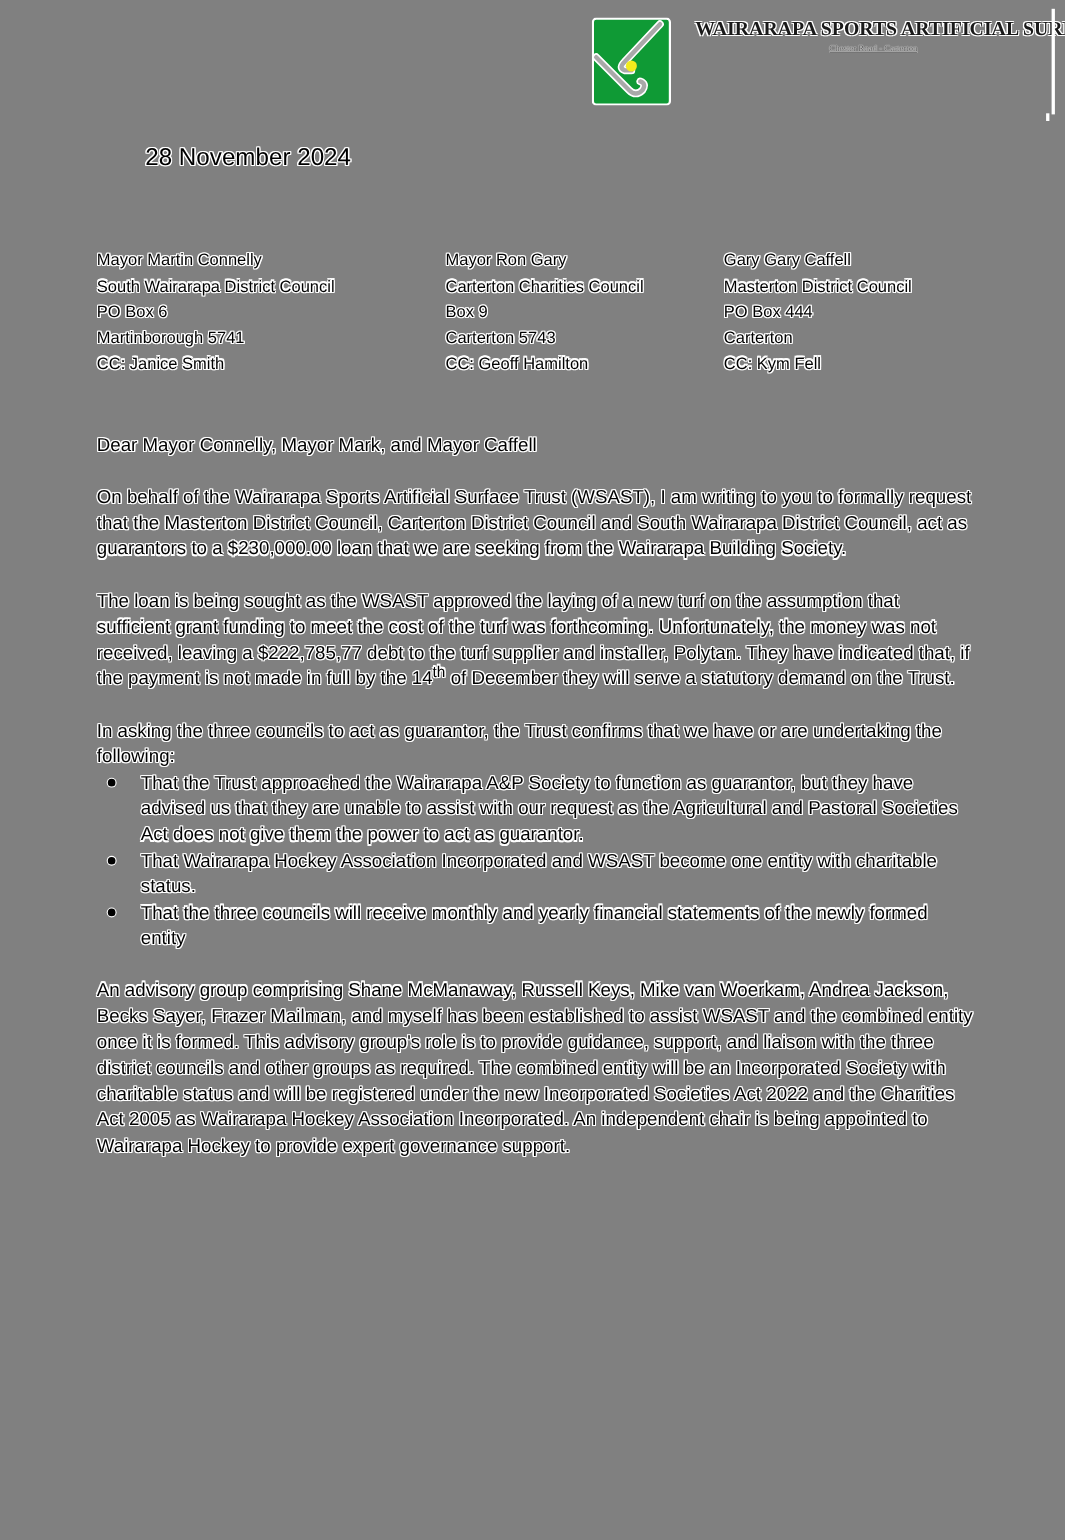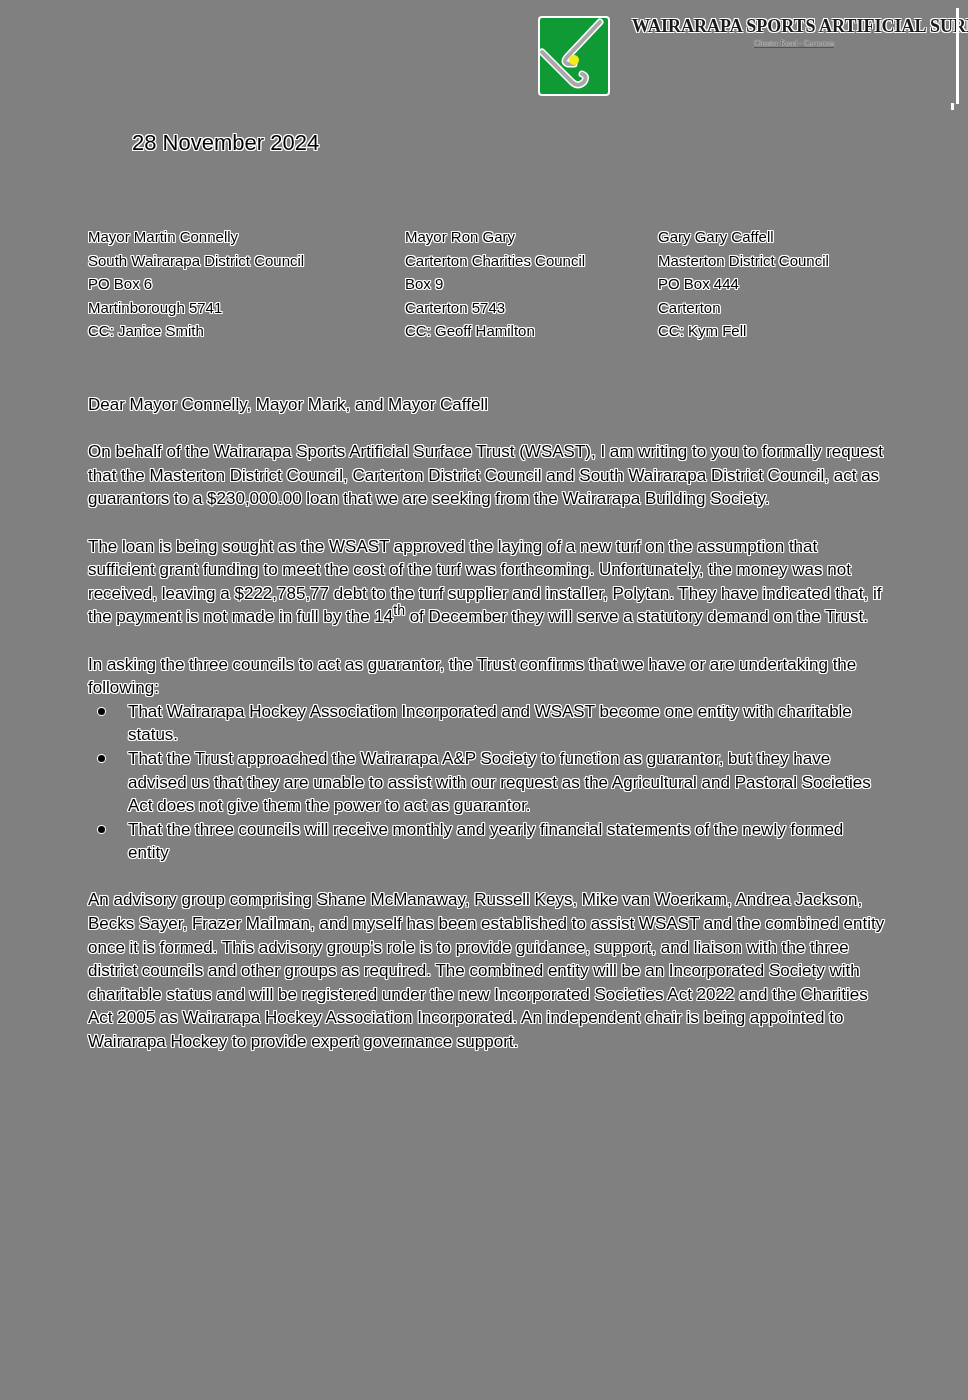--- a/index.html
+++ b/index.html
@@ -185,25 +185,25 @@
   <p>Dear Mayor Connelly, Mayor Mark, and Mayor Caffell</p>
 
   <p>On behalf of the Wairarapa Sports Artificial Surface Trust (WSAST), I am writing to you to formally request that the Masterton District Council, Carterton District Council and South Wairarapa District Council, act as guarantors to a $230,000.00 loan that we are seeking from the Wairarapa Building Society.</p>
 
   <p><span>The loan is being sought as the WSAST approved the laying of a new turf on the assumption that sufficient grant funding to meet the cost of the turf was forthcoming. Unfortunately, the money was not received, leaving a $222,785,77 debt to the turf supplier and installer, Polytan. They have indicated that, if the payment is not made in full by the 14</span><sup>th</sup><span> of December they will serve a statutory demand on the Trust.</span></p>
 
   <p class="no-gap">In asking the three councils to act as guarantor, the Trust confirms that we have or are undertaking the following:</p>
   <ul class="bullets">
     <li>
       <span class="bullet-dot"></span>
-      <span>That Wairarapa Hockey Association Incorporated and WSAST become one entity with charitable status.</span>
+      <span>That the Trust approached the Wairarapa A&amp;P Society to function as guarantor, but they have advised us that they are unable to assist with our request as the Agricultural and Pastoral Societies Act does not give them the power to act as guarantor.</span>
     </li>
     <li>
       <span class="bullet-dot"></span>
-      <span>That the Trust approached the Wairarapa A&amp;P Society to function as guarantor, but they have advised us that they are unable to assist with our request as the Agricultural and Pastoral Societies Act does not give them the power to act as guarantor.</span>
+      <span>That Wairarapa Hockey Association Incorporated and WSAST become one entity with charitable status.</span>
     </li>
     <li>
       <span class="bullet-dot"></span>
       <span>That the three councils will receive monthly and yearly financial statements of the newly formed entity</span>
     </li>
   </ul>
 
   <p>An advisory group comprising Shane McManaway, Russell Keys, Mike van Woerkam, Andrea Jackson, Becks Sayer, Frazer Mailman, and myself has been established to assist WSAST and the combined entity once it is formed. This advisory group's role is to provide guidance, support, and liaison with the three district councils and other groups as required. The combined entity will be an Incorporated Society with charitable status and will be registered under the new Incorporated Societies Act 2022 and the Charities Act 2005 as Wairarapa Hockey Association Incorporated. An independent chair is being appointed to Wairarapa Hockey to provide expert governance support.</p>
 </div>
 

